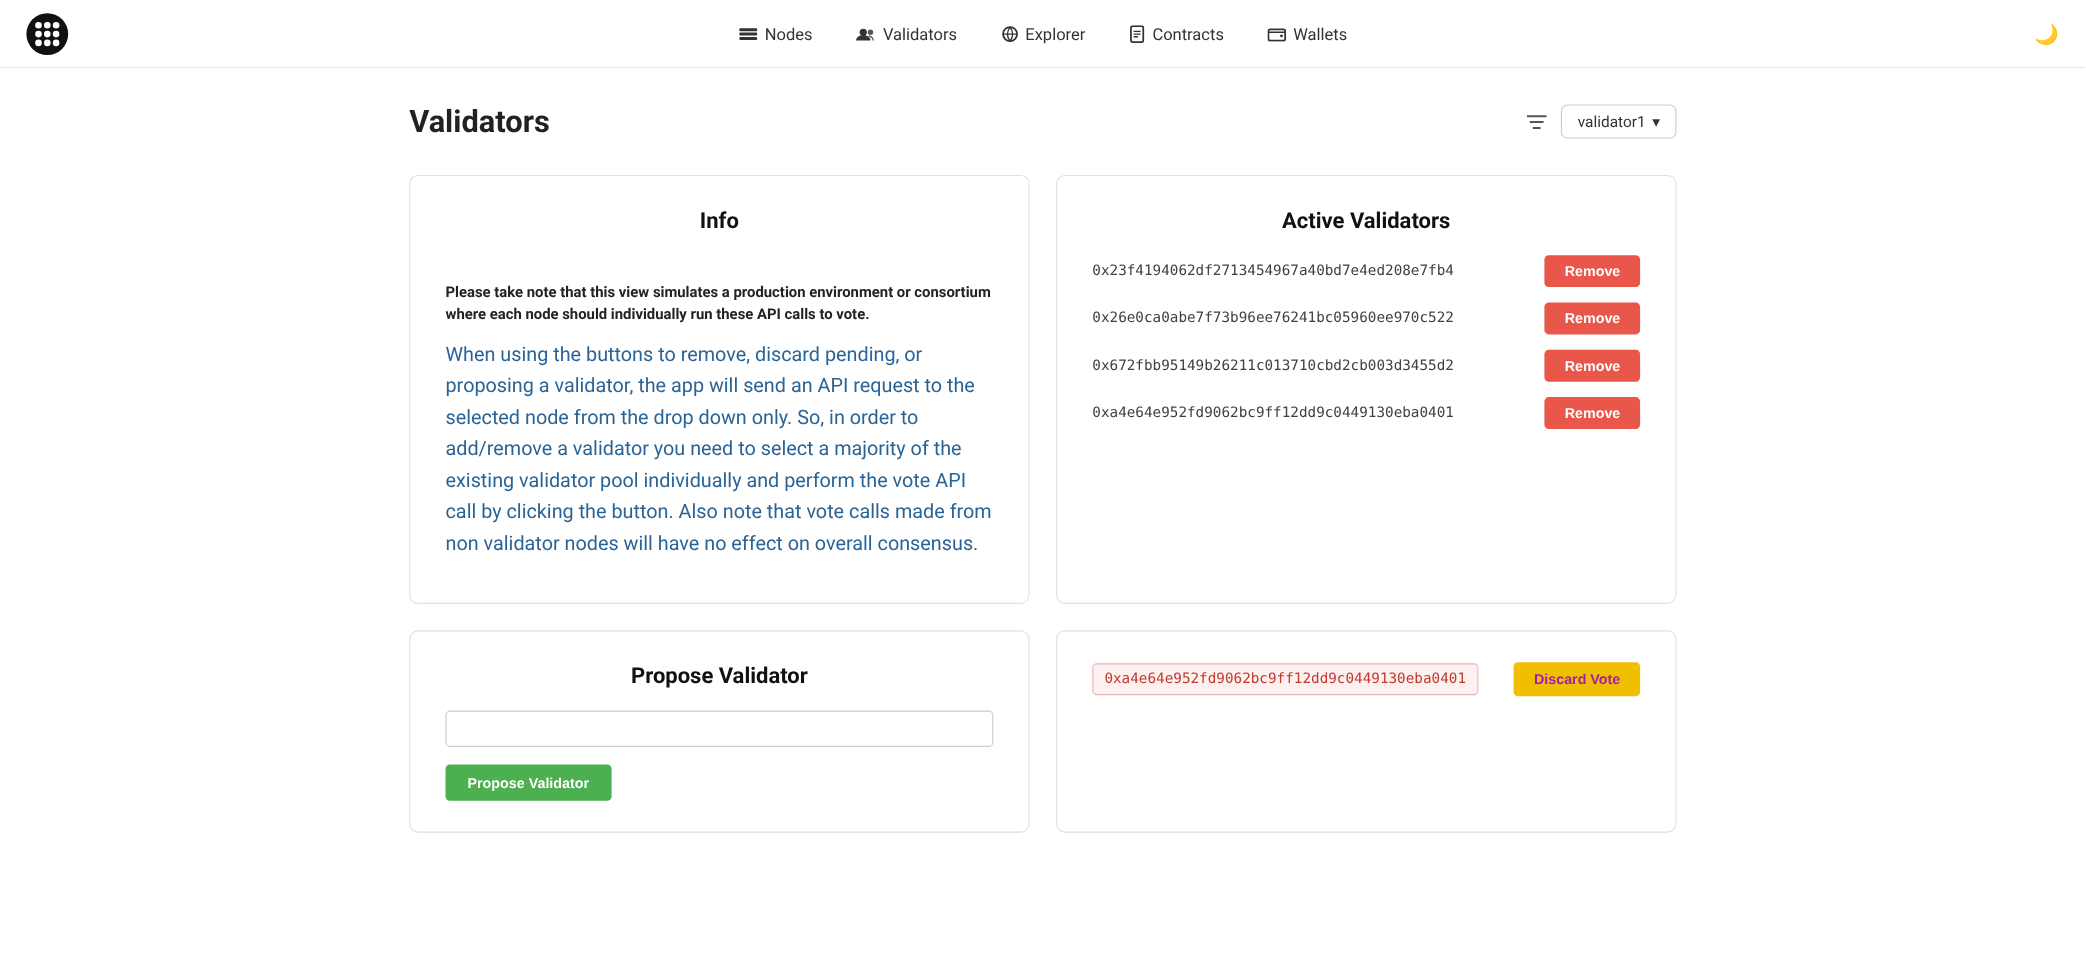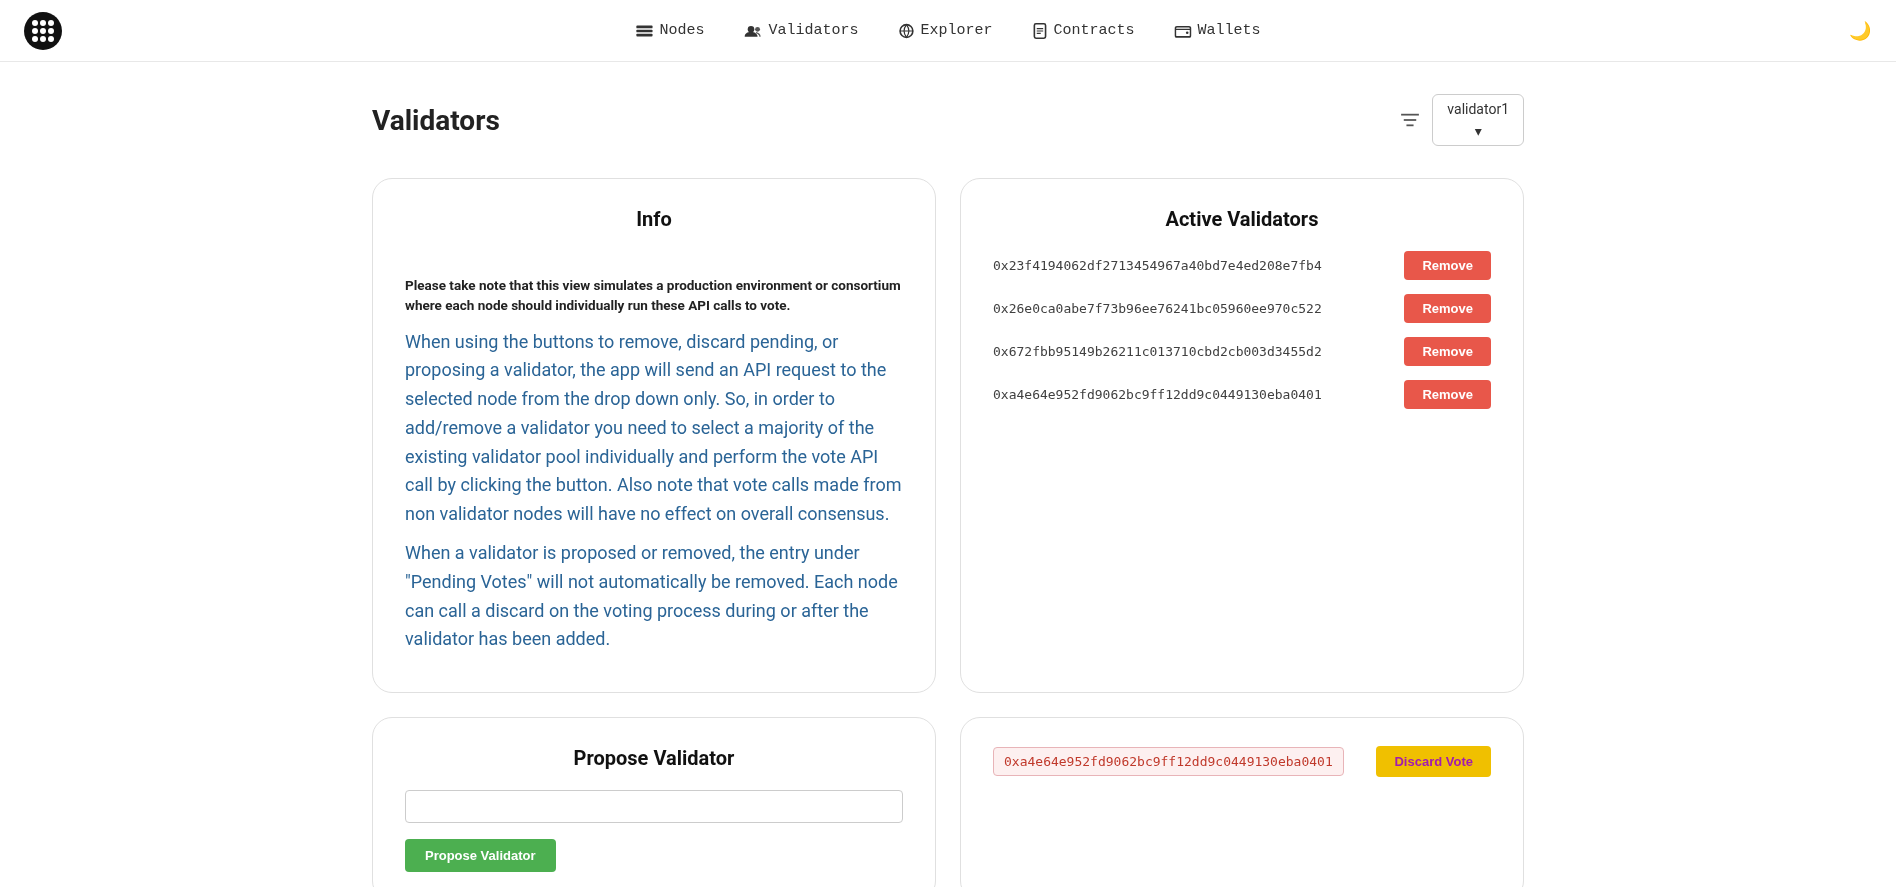--- a/index.html
+++ b/index.html
@@ -25,21 +25,21 @@
       background: #111;
       border-radius: 50%;
       display: flex; align-items: center; justify-content: center;
     }
     .logo-dots {
       display: grid; grid-template-columns: repeat(3,6px); gap: 2px;
     }
     .logo-dot { width:6px;height:6px;background:#fff;border-radius:50%; }
     .nav-links {
       display: flex; align-items: center; gap: 40px;
-      position: absolute; left: 50%; transform: translateX(-50%); font-family: Liberation Mono, monospace;
+      position: absolute; left: 50%; transform: translateX(-50%);
     }
     .nav-item {
       display: flex; align-items: center; gap: 6px;
       font-size: 15px; color: #333; cursor: pointer;
       text-decoration: none; padding: 4px 0;
     }
     .nav-icon { display: inline-flex; align-items: center; }
     .navbar-right { display: flex; align-items: center; }
     .dark-mode-icon { font-size: 18px; cursor: pointer; }
 
@@ -71,33 +71,32 @@
     }
     .validator-dropdown {
       display: flex; align-items: center; gap: 6px;
       border: 1px solid #ccc;
       border-radius: 6px;
       padding: 6px 14px;
       font-size: 14px;
       cursor: pointer;
       background: #fff;
       color: #333;
-      flex-direction: column;
     }
 
     
     .cards-grid {
       display: grid;
       grid-template-columns: 1fr 1fr;
       gap: 24px;
     }
 
     .card {
       border: 1px solid #e0e0e0;
-      border-radius: 20px;
+      border-radius: 8px;
       padding: 28px 32px;
       background: #fff;
     }
 
     .card-title {
       font-size: 20px;
       font-weight: 700;
       text-align: center;
       margin-bottom: 20px;
       color: #111;
@@ -294,21 +293,20 @@
       </div>
     </div>
   </div>
 
   <div class="cards-grid">
 
     <div class="card">
       <div class="card-title">Info</div>
       <p class="info-bold">Please take note that this view simulates a production environment or consortium where each node should individually run these API calls to vote.</p>
       <p class="info-text blue">When using the buttons to remove, discard pending, or proposing a validator, the app will send an API request to the selected node from the drop down only. So, in order to add/remove a validator you need to select a majority of the existing validator pool individually and perform the vote API call by clicking the button. Also note that vote calls made from non validator nodes will have no effect on overall consensus.</p>
-      <p class="info-text blue">When a validator is proposed or removed, the entry under "Pending Votes" will not automatically be removed. Each node can call a discard on the voting process during or after the validator has been added.</p>
     </div>
 
     <div class="card">
       <div class="card-title">Active Validators</div>
       <div id="active-validators-list">
           <div class="validator-row">
       <span class="validator-address">0x23f4194062df2713454967a40bd7e4ed208e7fb4</span>
       <button class="btn-remove">Remove</button>
     </div>
           <div class="validator-row">

